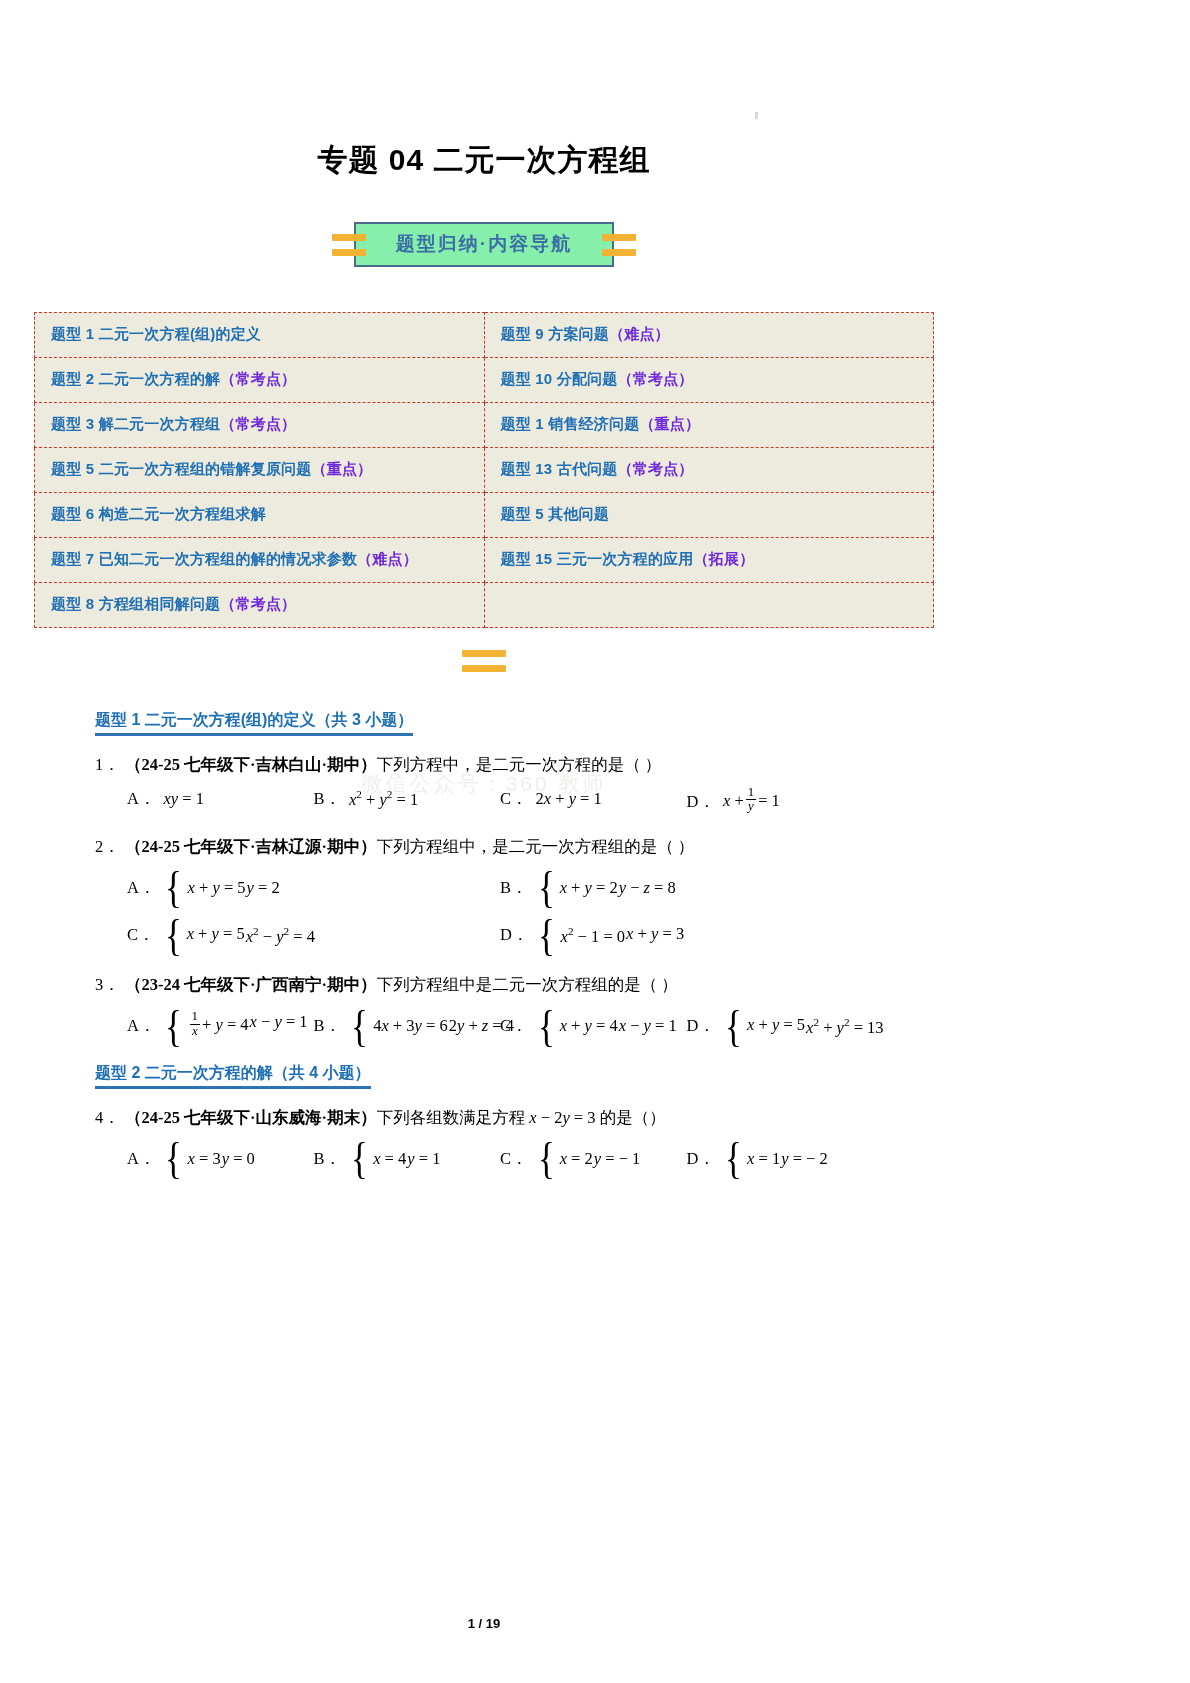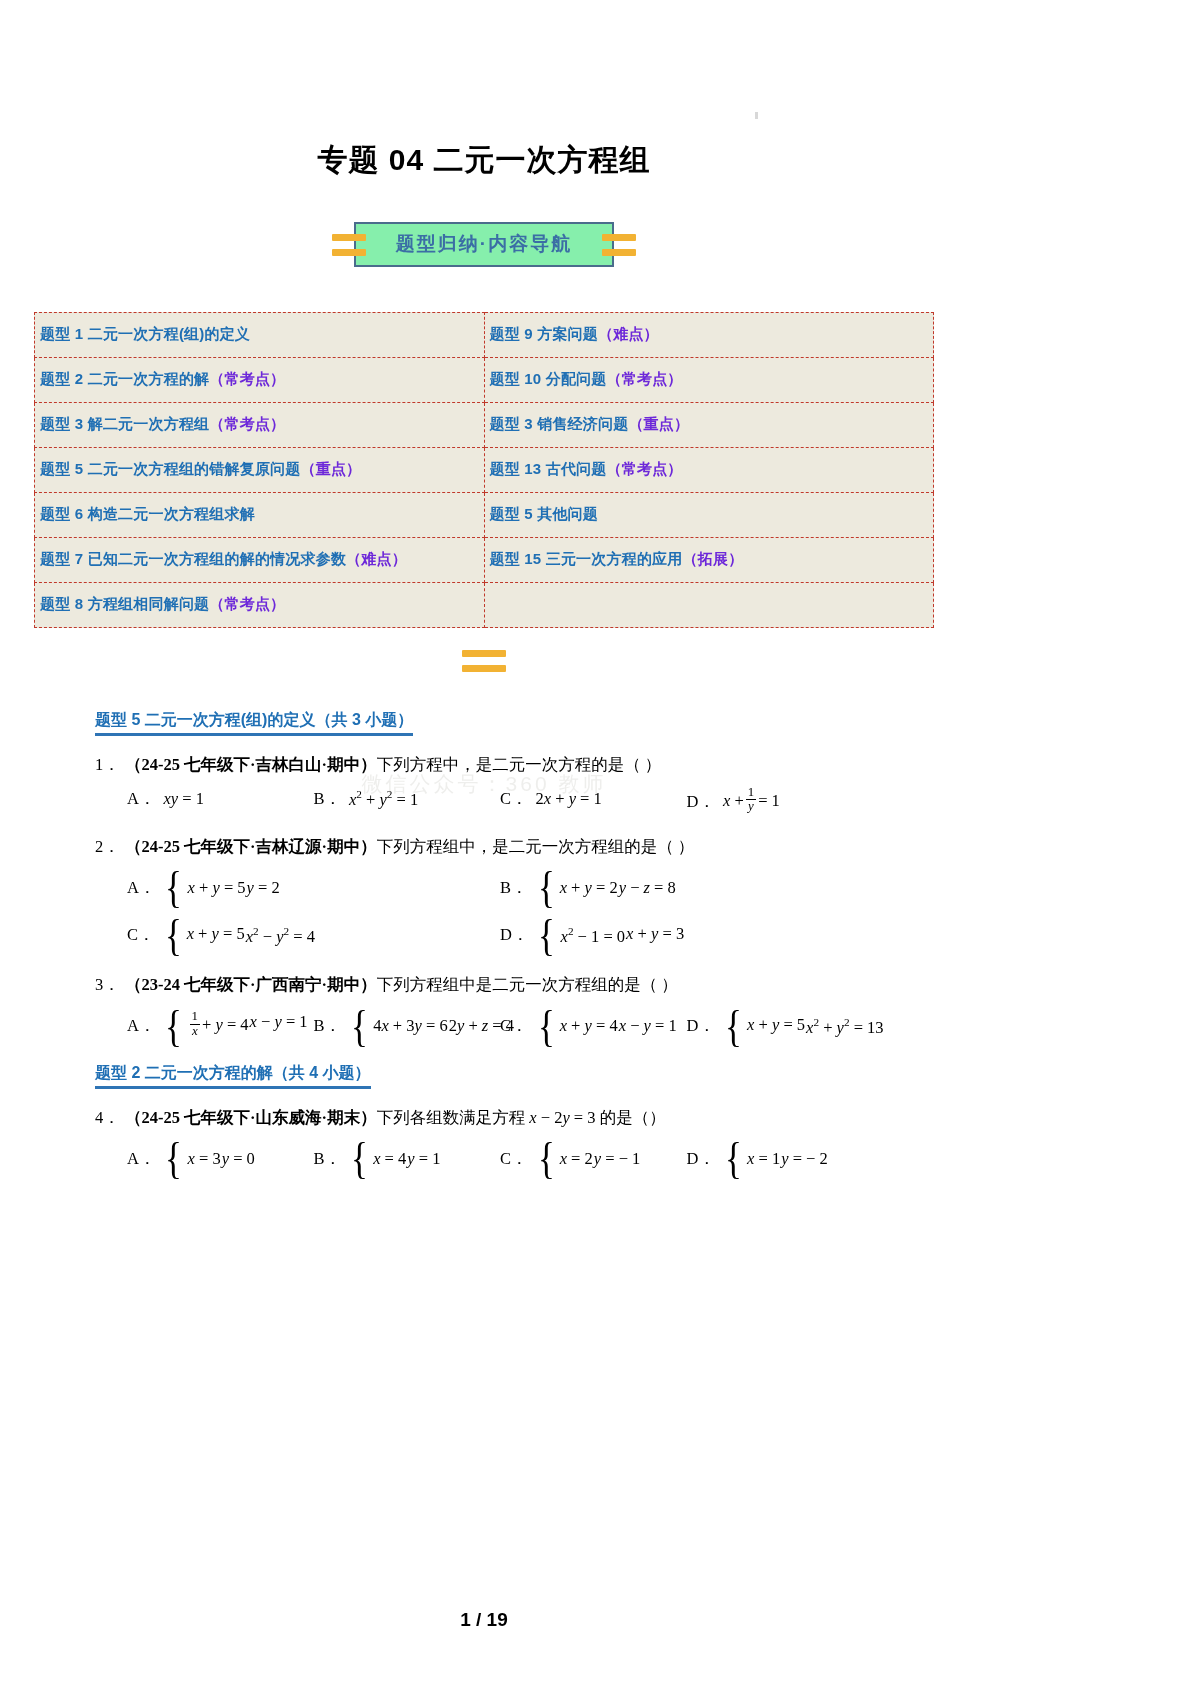--- a/index.html
+++ b/index.html
@@ -75,21 +75,21 @@
   .toc {
     width: 900px;
     margin: 38px auto 0 auto;
     border-collapse: collapse;
     table-layout: fixed;
     background: #edeade;
   }
   .toc td {
     border: 1px dashed #c0392b;
     background: #edeade;
-    padding: 11px 12px 12px 5px;
+    padding: 11px 12px 12px 16px;
     vertical-align: middle;
     height: 45px;
   }
   .toc td.empty { background: #edeade; }
   .toc-item {
     font-family: "Liberation Sans", "DejaVu Sans", sans-serif;
     font-weight: bold;
     font-size: 15px;
     color: #1f6fb4;
     white-space: nowrap;
@@ -198,21 +198,21 @@
   .sys-rows .row.center { text-align: center; }
 
   
   .page-footer {
     position: absolute;
     bottom: 52px;
     left: 0; right: 0;
     text-align: center;
     font-family: "Liberation Sans","DejaVu Sans",sans-serif;
     font-weight: bold;
-    font-size: 19px;
+    font-size: 13px;
   }
   .topmark {
     position:absolute; top:112px; left:755px;
     width:3px; height:7px; background:#d8d8d8;
   }
 </style>
 </head>
 <body>
 
 <div class="page">
@@ -236,21 +236,21 @@
       <tr>
         <td><span class="toc-item"><span>题型 1  二元一次方程(组)的定义</span><span class="tag"></span></span></td>
         <td><span class="toc-item"><span>题型 9  方案问题</span><span class="tag">（难点）</span></span></td>
       </tr>
       <tr>
         <td><span class="toc-item"><span>题型 2  二元一次方程的解</span><span class="tag">（常考点）</span></span></td>
         <td><span class="toc-item"><span>题型 10  分配问题</span><span class="tag">（常考点）</span></span></td>
       </tr>
       <tr>
         <td><span class="toc-item"><span>题型 3  解二元一次方程组</span><span class="tag">（常考点）</span></span></td>
-        <td><span class="toc-item"><span>题型 3  销售经济问题</span><span class="tag">（重点）</span></span></td>
+        <td><span class="toc-item"><span>题型 1  销售经济问题</span><span class="tag">（重点）</span></span></td>
       </tr>
       <tr>
         <td><span class="toc-item"><span>题型 5 二元一次方程组的错解复原问题</span><span class="tag">（重点）</span></span></td>
         <td><span class="toc-item"><span>题型 13  古代问题</span><span class="tag">（常考点）</span></span></td>
       </tr>
       <tr>
         <td><span class="toc-item"><span>题型 6  构造二元一次方程组求解</span><span class="tag"></span></span></td>
         <td><span class="toc-item"><span>题型 5  其他问题</span><span class="tag"></span></span></td>
       </tr>
       <tr>
@@ -268,21 +268,21 @@
     <div class="banner">
       <div class="eq-mark eq-left"></div>
       <div class="eq-mark eq-right"></div>
     </div>
   </div>
 
   <div class="watermark">微信公众号：360 教师</div>
 
   <div class="content">
 
-    <div><span class="section-head">题型 5  二元一次方程(组)的定义（共 3 小题）</span></div>
+    <div><span class="section-head">题型 1  二元一次方程(组)的定义（共 3 小题）</span></div>
 
     <div class="question">
       <span class="q-num">1．</span>
       <span class="q-text"><span class="q-meta">（24-25 七年级下·吉林白山·期中）</span><span>下列方程中，是二元一次方程的是（  ）</span></span>
     </div>
     <div class="options cols4">
       <div class="opt">
         <span class="opt-label">A．</span>
         <span class="m">xy&nbsp;<span class="up">=</span>&nbsp;<span class="up">1</span></span>
       </div>

